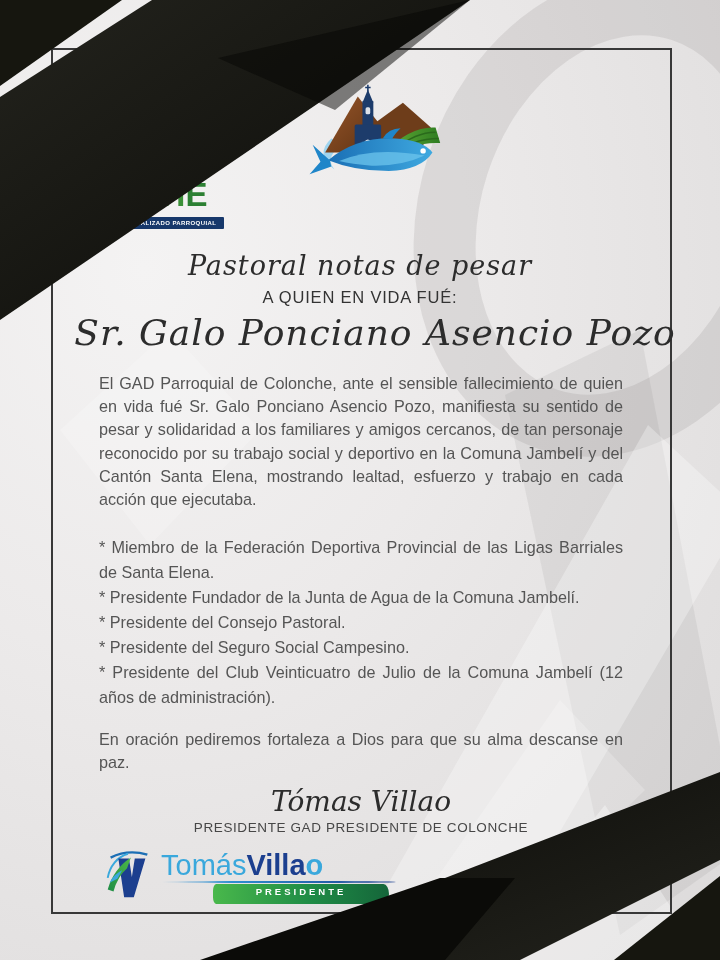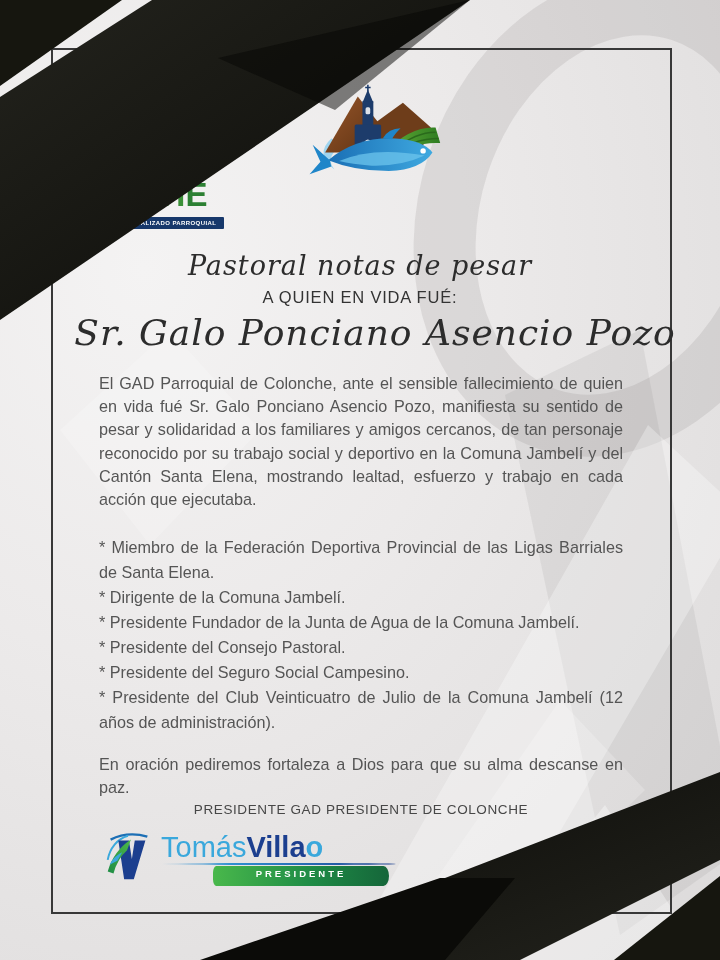--- a/index.html
+++ b/index.html
@@ -110,28 +110,28 @@
     </div>
 
     <div class="script script-title">Pastoral notas de pesar</div>
     <div class="subtitle">A QUIEN EN VIDA FUÉ:</div>
     <div class="script deceased">Sr. Galo Ponciano Asencio Pozo</div>
 
     <div class="text-col">
       <div class="paragraph">El GAD Parroquial de Colonche, ante el sensible fallecimiento de quien en vida fué Sr. Galo Ponciano Asencio Pozo, manifiesta su sentido de pesar y solidaridad a los familiares y amigos cercanos, de tan personaje reconocido por su trabajo social y deportivo en la Comuna Jambelí y del Cantón Santa Elena, mostrando lealtad, esfuerzo y trabajo en cada acción que ejecutaba.</div>
       <div class="roles">
           <div class="role-line">* Miembro de la Federación Deportiva Provincial de las Ligas Barriales de Santa Elena.</div>
-          <div class="role-line">* Dirigente de la Comuna Jambelí.</div>
           <div class="role-line">* Presidente Fundador de la Junta de Agua de la Comuna Jambelí.</div>
           <div class="role-line">* Presidente del Consejo Pastoral.</div>
           <div class="role-line">* Presidente del Seguro Social Campesino.</div>
           <div class="role-line">* Presidente del Club Veinticuatro de Julio de la Comuna Jambelí (12 años de administración).</div>
         </div>
       <div class="closing">En oración pediremos fortaleza a Dios para que su alma descanse en paz.</div>
 
+      <div class="script sig-name">Tómas Villao</div>
       <div class="sig-title">PRESIDENTE GAD PRESIDENTE DE COLONCHE</div>
 
       <div class="footer-logo">
         <svg width="58" height="58" viewBox="0 0 60 60">
           <defs>
             <linearGradient id="gLeaf" x1="0" y1="1" x2="1" y2="0">
               <stop offset="0" stop-color="#1f8c46"></stop>
                 <stop offset="1" stop-color="#4db848"></stop>
             </linearGradient>
           </defs>

